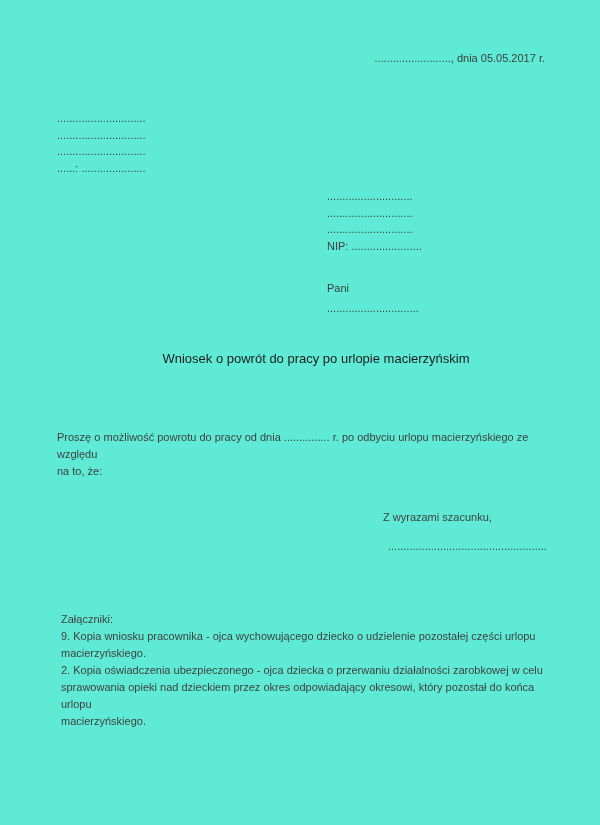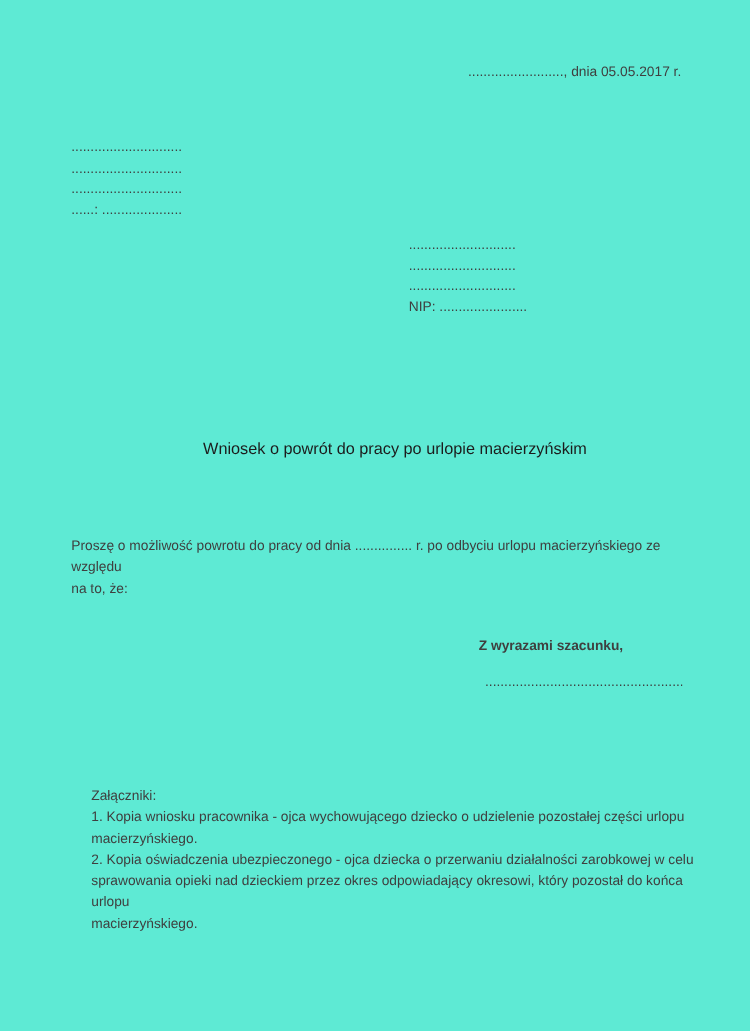--- a/index.html
+++ b/index.html
@@ -58,21 +58,20 @@
     line-height: 17px;
     white-space: pre-line;
   }
   .paragraph-1 { top: 390px; margin-top: 39px; }
   .paragraph-2 { top: 436px; }
 
   .closing-regards {
     left: 383px;
     top: 511px;
     white-space: nowrap;
-    font-weight: bold;
   }
   .signature-block {
     left: 388px;
     top: 540px;
     width: 158px;
     text-align: center;
     line-height: 13px;
   }
   .signature-dots {
     white-space: nowrap;
@@ -80,25 +79,24 @@
     display: block;
   }
   .signature-caption {
     display: block;
     font-size: 9px;
     margin-top: 2px;
     color: #4a4a4a;
   }
 
   .attachments-block {
-    left: 73px;
+    left: 61px;
     width: 492px;
     top: 611px;
     line-height: 17px;
-    margin-top: 18px;
   }
   .attachment-item {
     white-space: pre-line;
   }
 </style>
 </head>
 <body>
 
 <div class="page">
 
@@ -111,35 +109,39 @@
     <div>......: .....................</div>
   </div>
 
   <div class="abs recipient-block">
     <div>............................</div>
     <div>............................</div>
     <div>............................</div>
     <div>NIP: .......................</div>
   </div>
 
+  <div class="abs addressee-block">
+    <div>Pani</div>
+    <div>..............................</div>
+  </div>
 
   <div class="abs doc-title">Wniosek o powrót do pracy po urlopie macierzyńskim</div>
 
   <div class="abs paragraph paragraph-1">Proszę o możliwość powrotu do pracy od dnia ............... r. po odbyciu urlopu macierzyńskiego ze względu
 na to, że:</div>
 
 
   <div class="abs closing-regards">Z wyrazami szacunku,</div>
 
   <div class="abs signature-block">
     <span class="signature-dots">....................................................</span>
   </div>
 
   <div class="abs attachments-block">
     <div>Załączniki:</div>
-    <div class="attachment-item">1. Kopia wniosku pracownika - ojca wychowującego dziecko o udzielenie pozostałej części urlopu
+    <div class="attachment-item">9. Kopia wniosku pracownika - ojca wychowującego dziecko o udzielenie pozostałej części urlopu
 macierzyńskiego.</div>
     <div class="attachment-item">2. Kopia oświadczenia ubezpieczonego - ojca dziecka o przerwaniu działalności zarobkowej w celu
 sprawowania opieki nad dzieckiem przez okres odpowiadający okresowi, który pozostał do końca urlopu
 macierzyńskiego.</div>
   </div>
 
 </div>
 
 </body></html>

